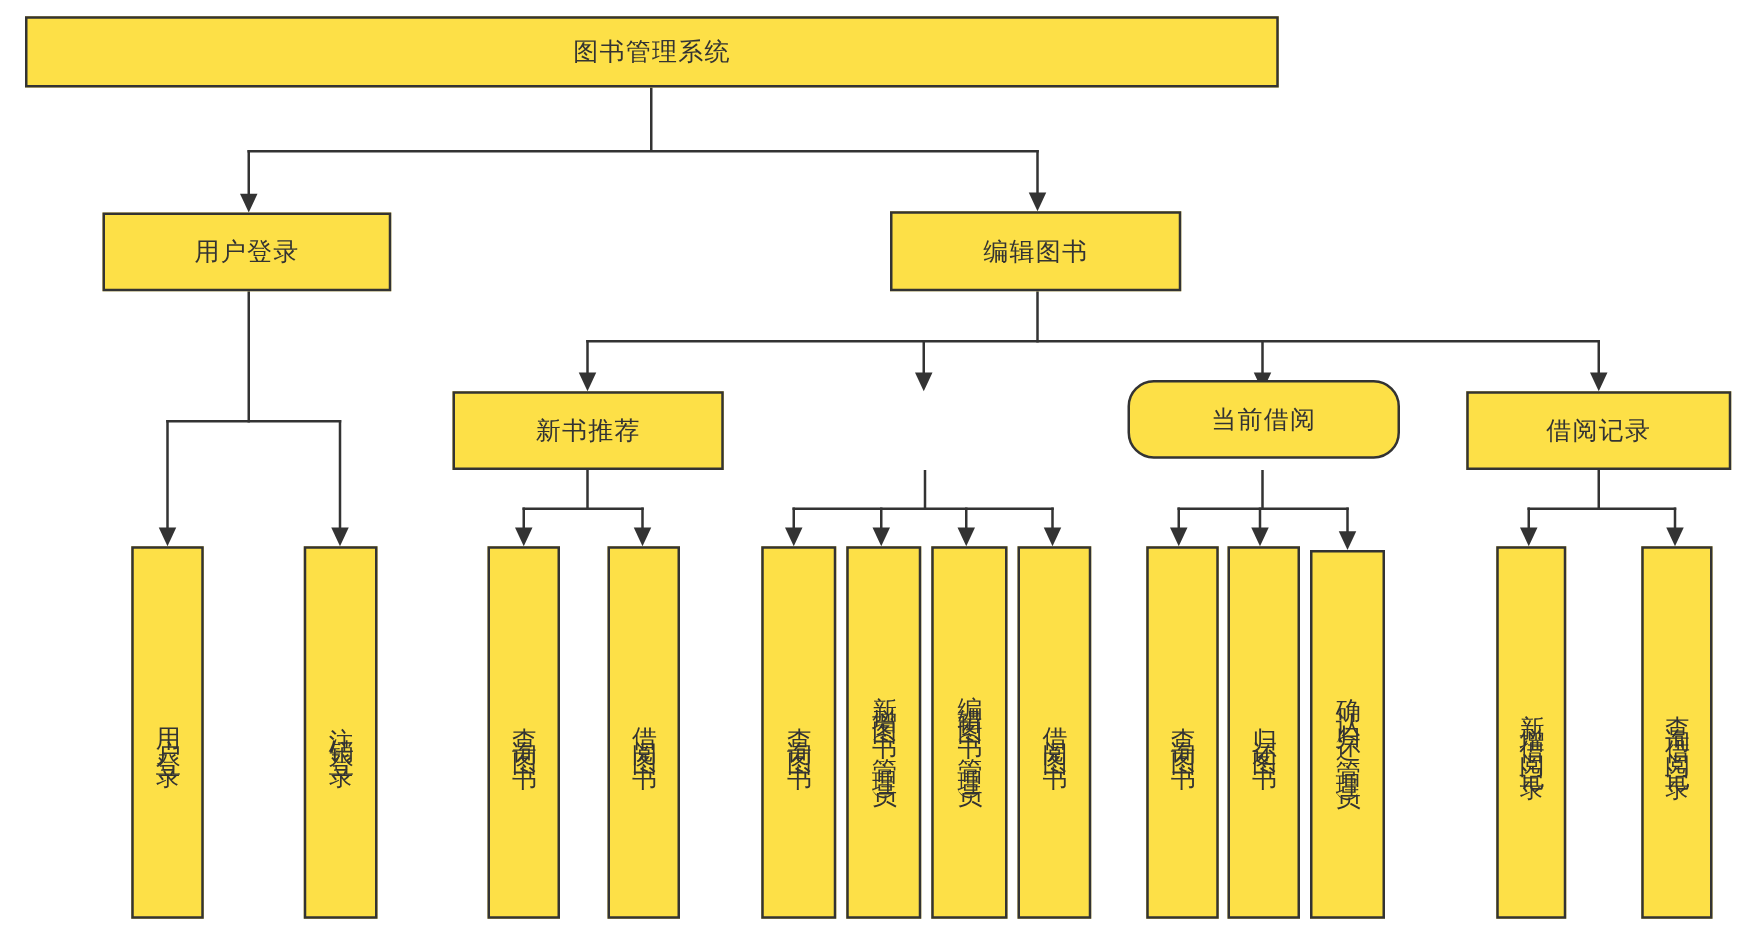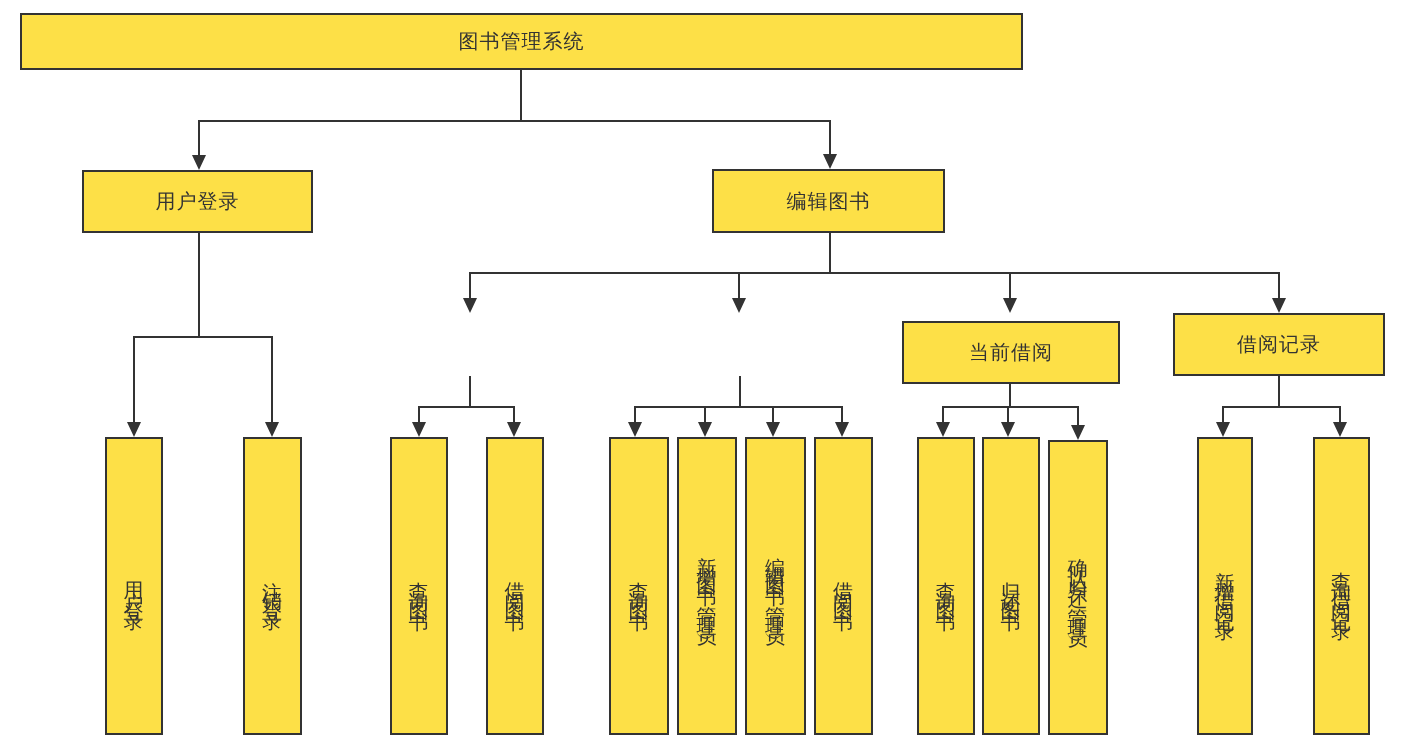--- a/index.html
+++ b/index.html
@@ -66,21 +66,24 @@
 <div class="stage">
 <div class="node node-h" style="left: 20px; top: 13px; width: 1003px; height: 57px;">
       <span>图书管理系统</span>
     </div>
     <div class="node node-h" style="left: 82px; top: 170px; width: 231px; height: 63px;">
       <span>用户登录</span>
     </div>
     <div class="node node-h" style="left: 712px; top: 169px; width: 233px; height: 64px;">
       <span>编辑图书</span>
     </div>
-    <div class="node node-h" style="left: 902px; top: 321px; width: 218px; height: 63px;">
+    <div class="node node-h" style="left: 362px; top: 313px; width: 217px; height: 63px;">
+      <span>新书推荐</span>
+    </div>
+    <div class="node node-h" style="left: 902px; top: 304px; width: 218px; height: 63px; border-radius: 21px;">
       <span>当前借阅</span>
     </div>
     <div class="node node-h" style="left: 1173px; top: 313px; width: 212px; height: 63px;">
       <span>借阅记录</span>
     </div>
     <div class="node node-v" style="left: 105px; top: 437px; width: 58px; height: 298px;">
       <span>用户登录</span>
     </div>
     <div class="node node-v" style="left: 243px; top: 437px; width: 59px; height: 298px;">
       <span>注销登录</span>

